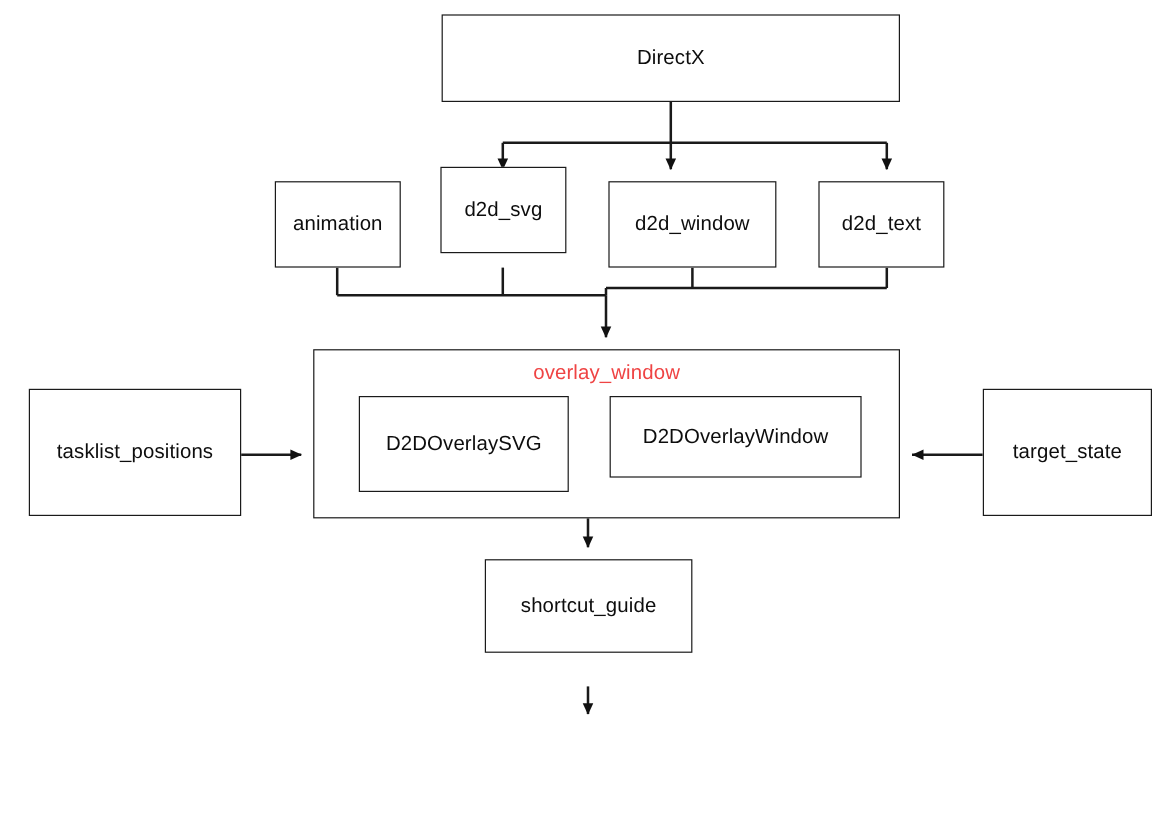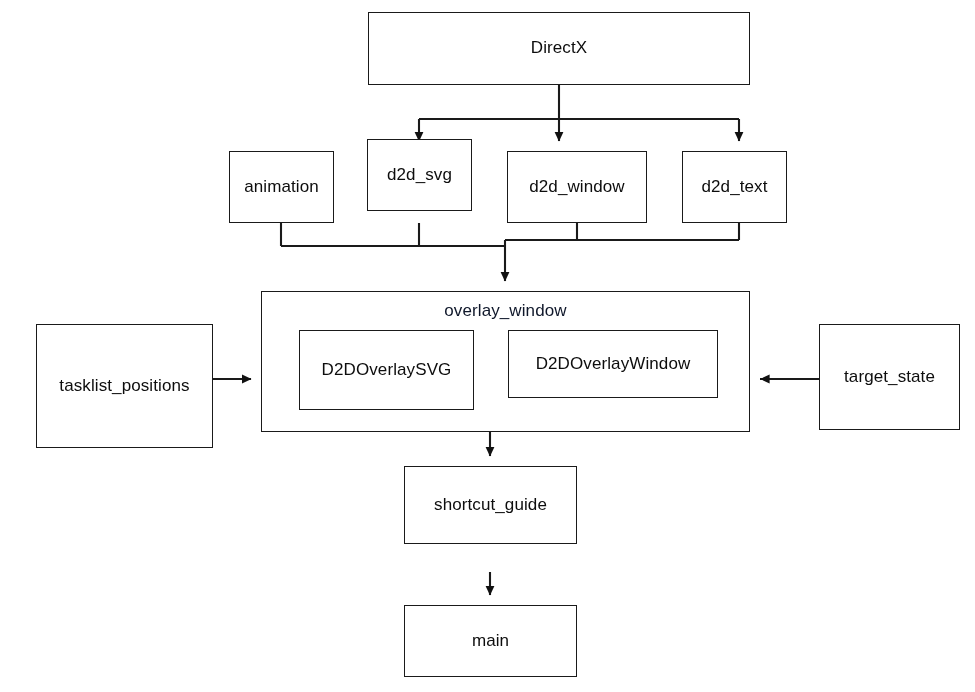--- a/index.html
+++ b/index.html
@@ -45,21 +45,21 @@
     display: block;
     background: transparent;
   }
   .group-label {
     position: absolute;
     left: 0;
     right: 0;
     top: 9px;
     text-align: center;
     font-size: 17px;
-    color: #0f172a;
+    color: #ef4444;
     white-space: nowrap;
   }
   .node-label {
     display: block;
     line-height: 1.1;
   }
 </style>
 </head>
 <body>
 
@@ -137,29 +137,26 @@
   </div>
 
   <div class="node" style="left:299px; top:330px; width:175px; height:80px;">
     <span class="node-label">D2DOverlaySVG</span>
   </div>
 
   <div class="node" style="left:508px; top:330px; width:210px; height:68px;">
     <span class="node-label">D2DOverlayWindow</span>
   </div>
 
-  <div class="node" style="left:36px; top:324px; width:177px; height:124px;">
+  <div class="node" style="left:24px; top:324px; width:177px; height:106px;">
     <span class="node-label">tasklist_positions</span>
   </div>
 
   <div class="node" style="left:819px; top:324px; width:141px; height:106px;">
     <span class="node-label">target_state</span>
   </div>
 
   <div class="node" style="left:404px; top:466px; width:173px; height:78px;">
     <span class="node-label">shortcut_guide</span>
   </div>
 
-  <div class="node" style="left:404px; top:605px; width:173px; height:72px;">
-    <span class="node-label">main</span>
-  </div>
 
 </div>
 
 </body></html>

